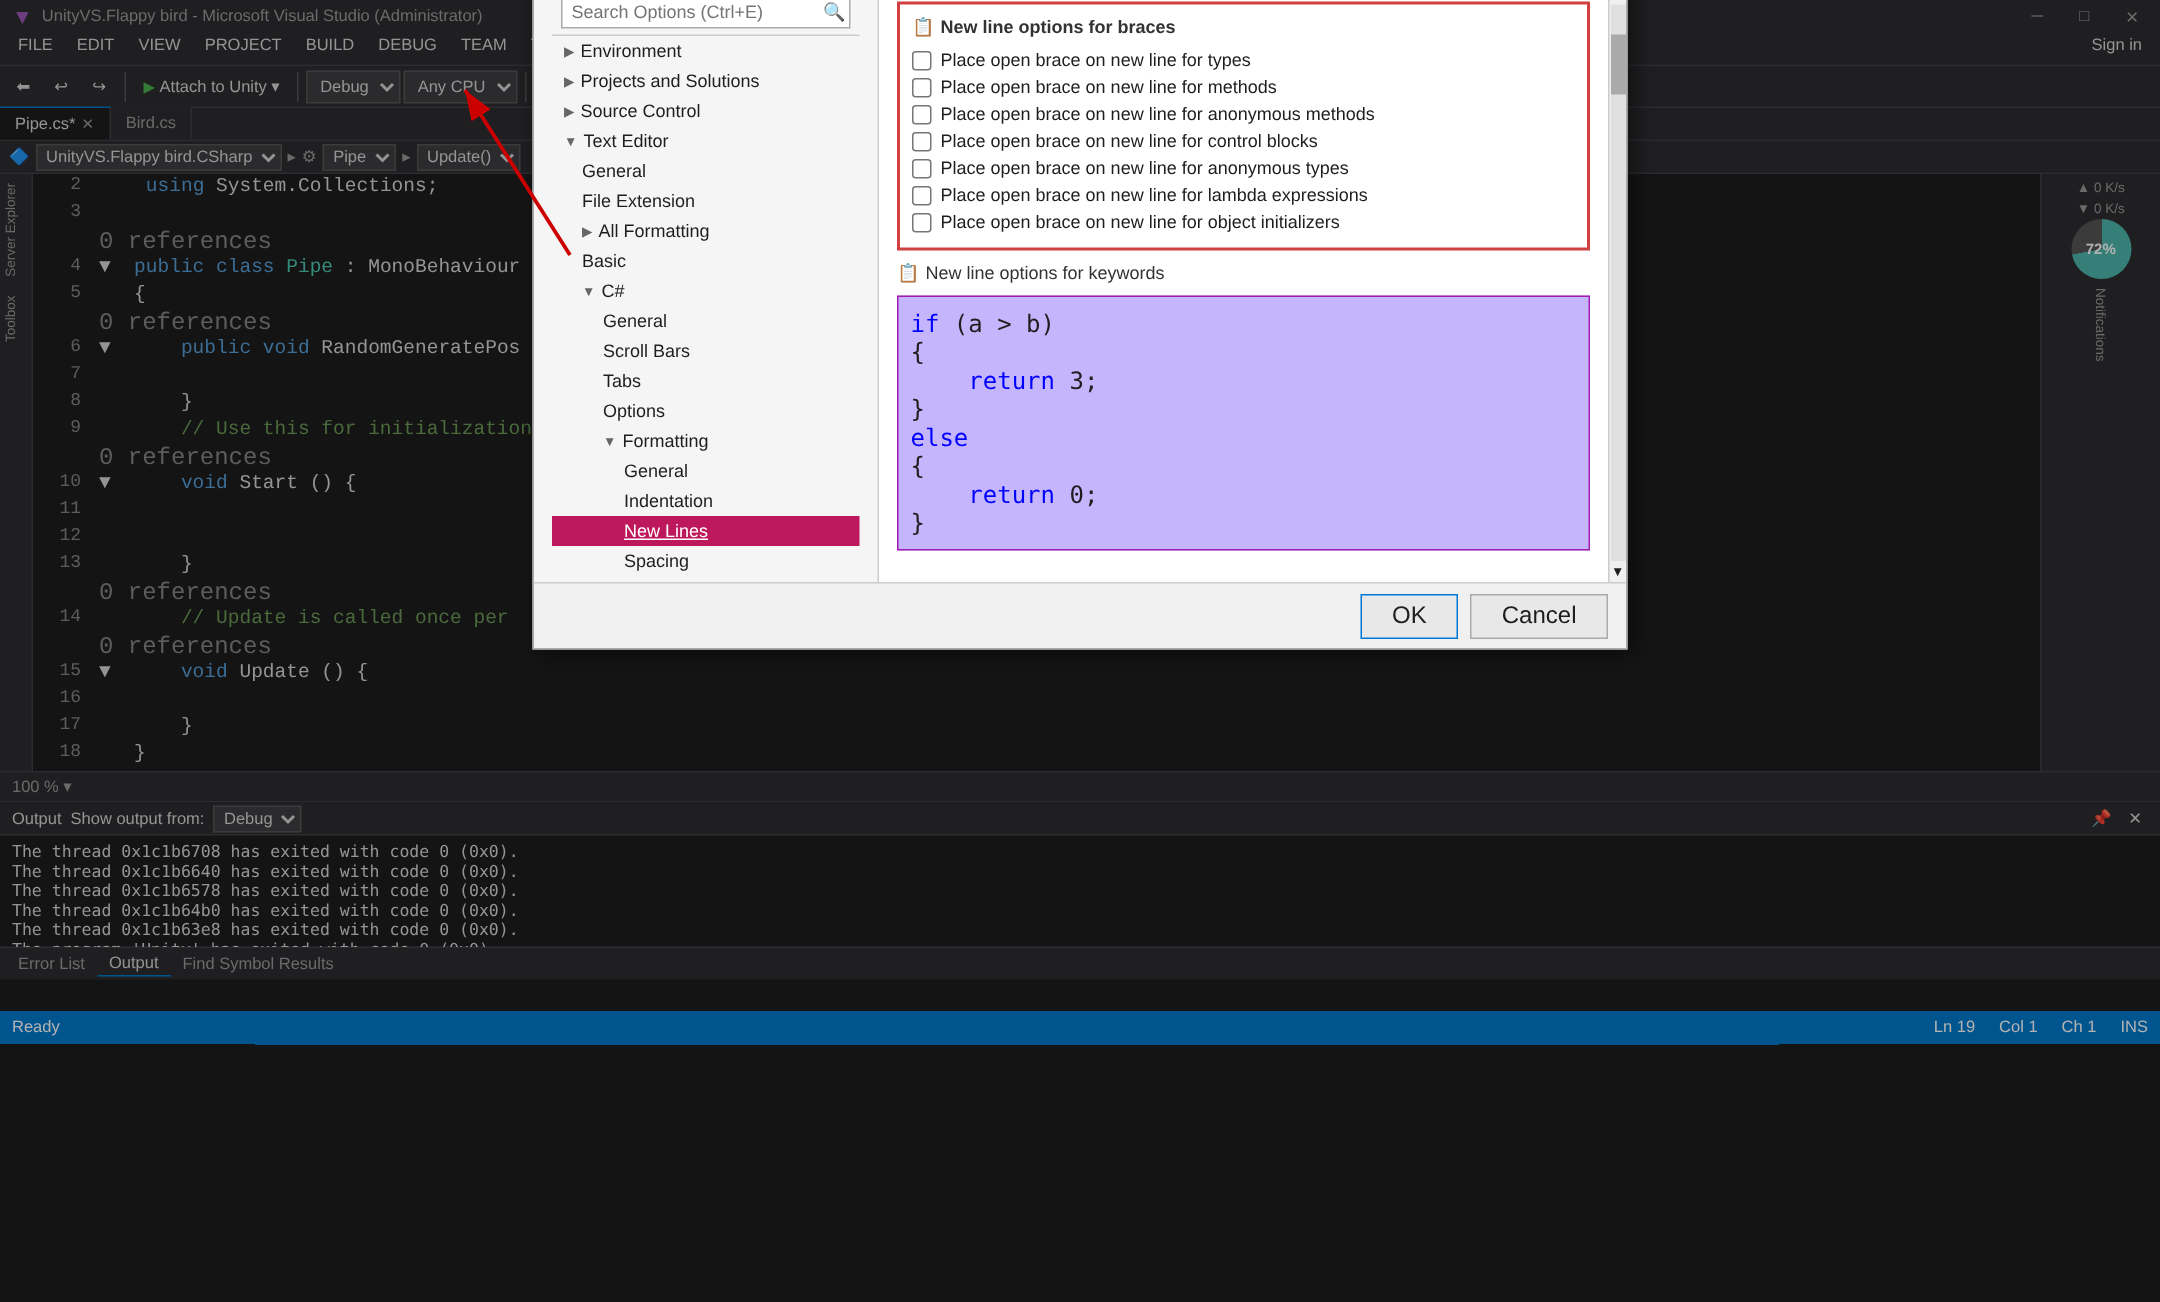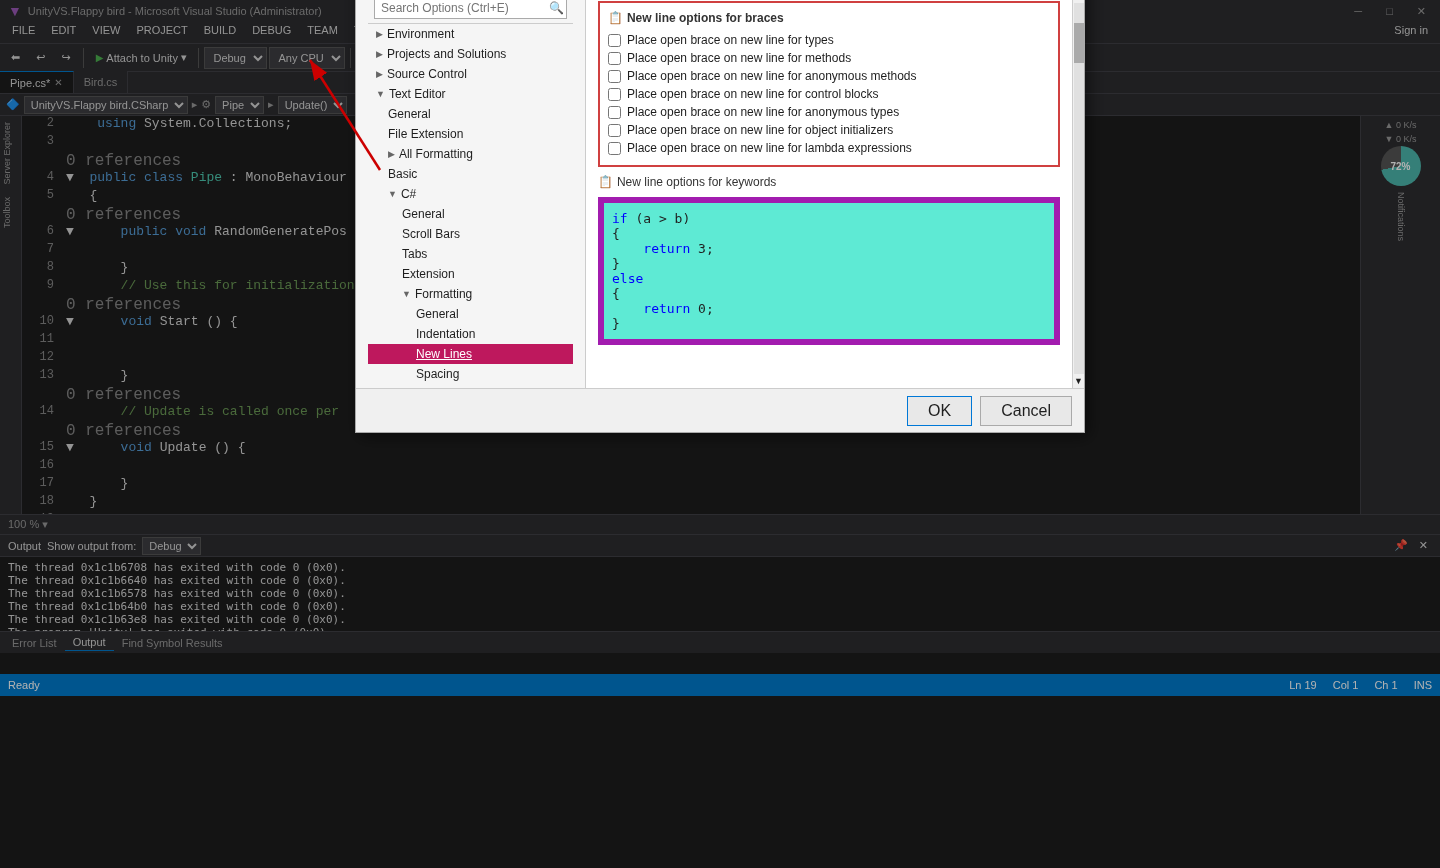--- a/index.html
+++ b/index.html
@@ -81,21 +81,21 @@
     .tree-item.indent3 { padding-left: 48px; }
     .tree-expand { font-size: 9px; color: #666; }
     .dialog-content { flex: 1; background: #fff; padding: 12px; overflow-y: auto; }
     .search-box-container { padding: 4px 6px; border-bottom: 1px solid #ccc; display: flex; align-items: center; }
     .search-box { width: 100%; border: 1px solid #aaa; padding: 3px 6px; font-size: 12px; color: #333; }
     .dialog-footer { height: 44px; background: #f0f0f0; border-top: 1px solid #ccc; display: flex; align-items: center; justify-content: flex-end; gap: 8px; padding: 0 12px; }
     .dialog-btn { padding: 5px 20px; border: 1px solid #aaa; background: #e8e8e8; cursor: pointer; font-size: 16px; color: #1e1e1e; }
     .dialog-btn.default { border-color: #0078d7; }
     .checkbox-item { display: flex; align-items: center; gap: 6px; padding: 2px 0; font-size: 12px; }
     .checkbox-item input[type="checkbox"] { width: 13px; height: 13px; }
-    .options-preview { border: 6px solid #a21caf; background: #5eead4; padding: 8px; font-family: 'Consolas', monospace; font-size: 13px; color: #1e1e1e; margin-top: 8px; }
+    .options-preview { border: 1px solid #a21caf; background: #c4b5fd; padding: 8px; font-family: 'Consolas', monospace; font-size: 16px; color: #1e1e1e; margin-top: 8px; }
     .preview-kw { color: #0000ff; }
     .perf-circle { width: 40px; height: 40px; border-radius: 50%; background: conic-gradient(#4db6ac 0deg 259deg, #555 259deg); display: flex; align-items: center; justify-content: center; font-size: 10px; color: #fff; font-weight: bold; position: relative; top: -2px; }
   </style>
 </head>
 <body>
 
 <div class="title-bar">
   <div class="title-bar-left">
     <span class="vs-logo">▼</span>
     <span>UnityVS.Flappy bird - Microsoft Visual Studio (Administrator)</span>
@@ -364,21 +364,21 @@
         <div class="tree-item indent2">
           <span>General</span>
         </div>
         <div class="tree-item indent2">
           <span>Scroll Bars</span>
         </div>
         <div class="tree-item indent2">
           <span>Tabs</span>
         </div>
         <div class="tree-item indent2">
-          <span>Extension</span>
+          <span>Options</span>
         </div>
         <div class="tree-item indent2">
           <span class="tree-expand">▼</span>
           <span>Formatting</span>
         </div>
         <div class="tree-item indent3">
           <span>General</span>
         </div>
         <div class="tree-item indent3">
           <span>Indentation</span>
@@ -413,25 +413,25 @@
           <div class="checkbox-item">
             <input type="checkbox" style="">
             <span>Place open brace on new line for control blocks</span>
           </div>
           <div class="checkbox-item">
             <input type="checkbox" style="">
             <span>Place open brace on new line for anonymous types</span>
           </div>
           <div class="checkbox-item">
             <input type="checkbox" style="">
+            <span>Place open brace on new line for lambda expressions</span>
+          </div>
+          <div class="checkbox-item">
+            <input type="checkbox" style="">
             <span>Place open brace on new line for object initializers</span>
-          </div>
-          <div class="checkbox-item">
-            <input type="checkbox" style="">
-            <span>Place open brace on new line for lambda expressions</span>
           </div>
         </div>
 
         <div style="display:flex;align-items:center;gap:4px;margin-bottom:8px;font-size:12px;color:#333;">
           <span>📋</span>
           <span>New line options for keywords</span>
         </div>
 
         <div class="options-preview">
           <div><span class="preview-kw">if</span> (a &gt; b)</div>

